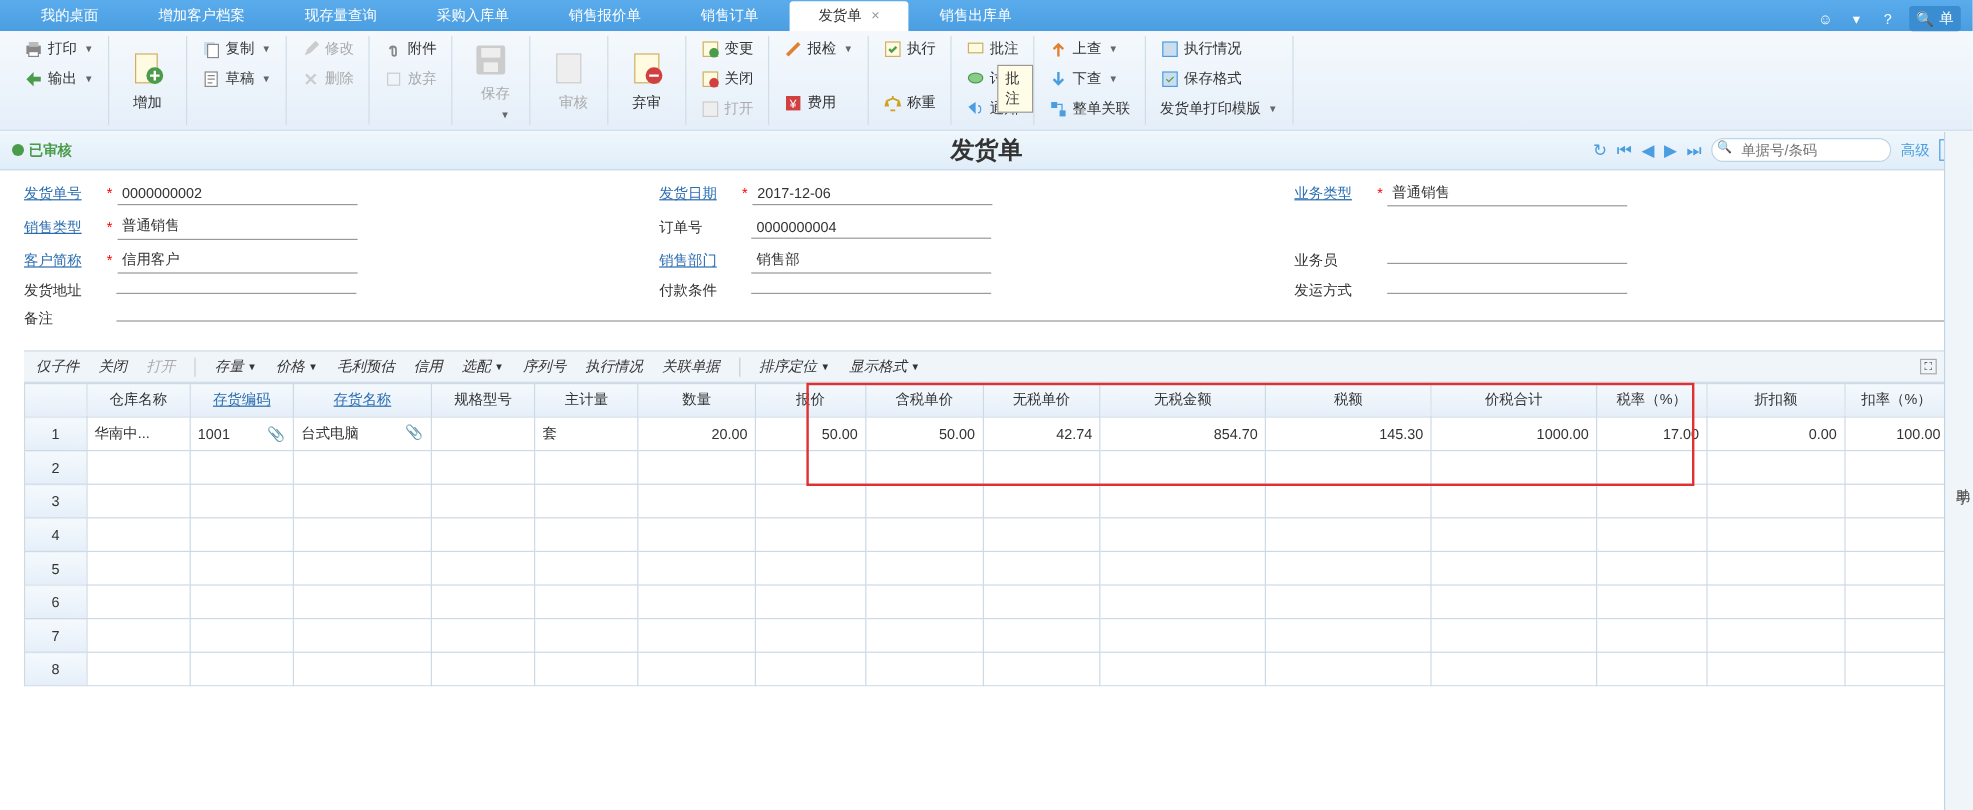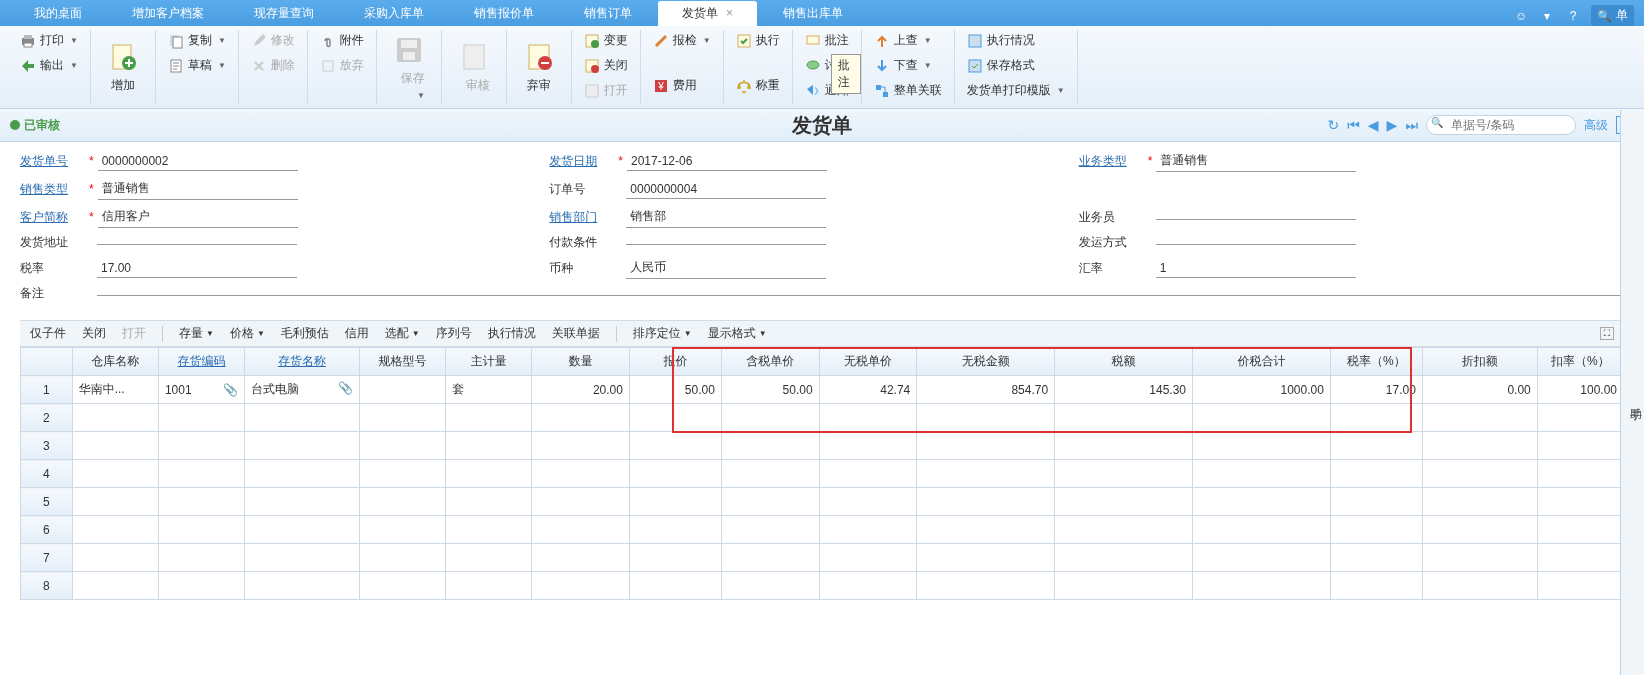--- a/index.html
+++ b/index.html
@@ -45,21 +45,21 @@
 .form-field { display: flex; align-items: center; width: 33%; }
 .form-label { width: 65px; text-align: left; }
 .form-label.underline { text-decoration: underline; color: #2a6db0; }
 .form-req { color: red; margin: 0 4px; }
 .form-value { border-bottom: 1px solid #999; min-width: 200px; padding: 2px 4px; }
 .form-full { width: 100%; }
 .form-full .form-value { flex: 1; }
 
 
 .sub-toolbar { display: flex; align-items: center; background: #f0f5fa; border: 1px solid #d0dde8; border-left: none; border-right: none; padding: 4px 10px; margin: 4px 20px 0; gap: 16px; font-size: 12px; position: relative; }
-.sub-btn { cursor: pointer; display: flex; align-items: center; gap: 3px; }
+.sub-btn { cursor: pointer; display: flex; align-items: center; gap: 3px; font-style: italic; }
 .sub-btn.disabled { color: #aaa; }
 .sub-sep { width: 1px; height: 16px; background: #ccc; }
 .sub-expand { margin-left: auto; cursor: pointer; border: 1px solid #aaa; padding: 0 3px; font-size: 9px; }
 
 
 .grid-wrap { margin: 0 20px; position: relative; }
 .grid { width: 100%; border-collapse: collapse; table-layout: fixed; }
 .grid th, .grid td { border: 1px solid #cdd9e5; padding: 4px 6px; height: 28px; font-size: 12px; white-space: nowrap; overflow: hidden; text-overflow: ellipsis; }
 .grid th { background: linear-gradient(#f5f9fd, #e5eff9); font-weight: normal; text-align: center; }
 .grid th.link-col { color: #2a6db0; text-decoration: underline; }
@@ -396,37 +396,20 @@
       </div>
     <div class="form-field">
         <span class="form-label">付款条件</span>
         <span style="width:12px"></span>
         <span class="form-value"></span>
       </div>
     <div class="form-field">
         <span class="form-label">发运方式</span>
         <span style="width:12px"></span>
         <span class="form-value"></span>
-      </div>
-  </div>
-  <div class="form-row">
-    <div class="form-field">
-        <span class="form-label">税率</span>
-        <span style="width:12px"></span>
-        <span class="form-value">17.00</span>
-      </div>
-    <div class="form-field">
-        <span class="form-label">币种</span>
-        <span style="width:12px"></span>
-        <span class="form-value">人民币</span>
-      </div>
-    <div class="form-field">
-        <span class="form-label">汇率</span>
-        <span style="width:12px"></span>
-        <span class="form-value">1</span>
       </div>
   </div>
   <div class="form-row">
     <div class="form-field form-full">
         <span class="form-label">备注</span>
         <span style="width:12px"></span>
         <span class="form-value"></span>
       </div>
   </div>
 </div>

